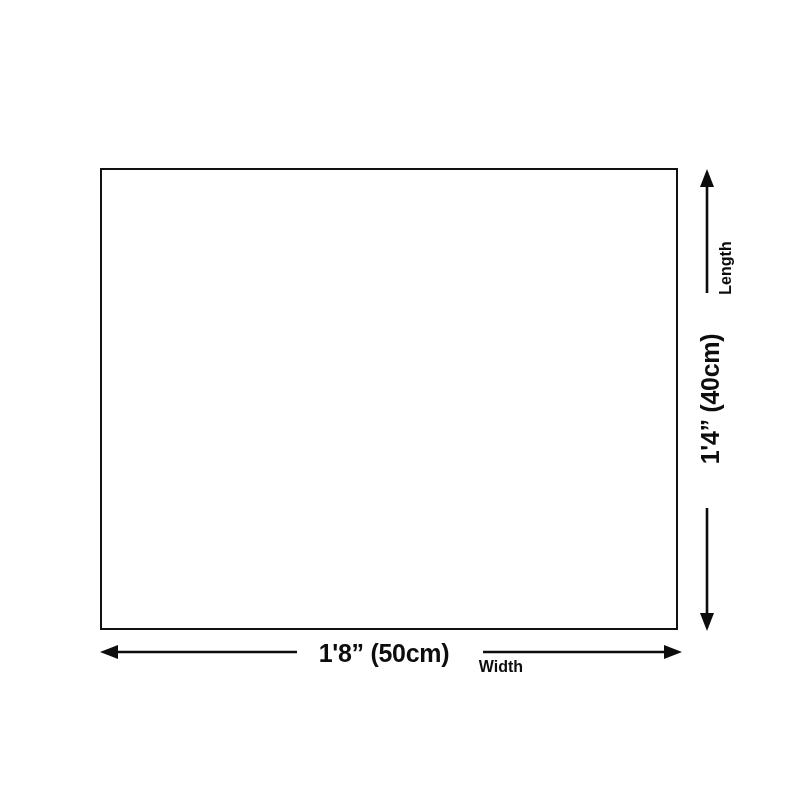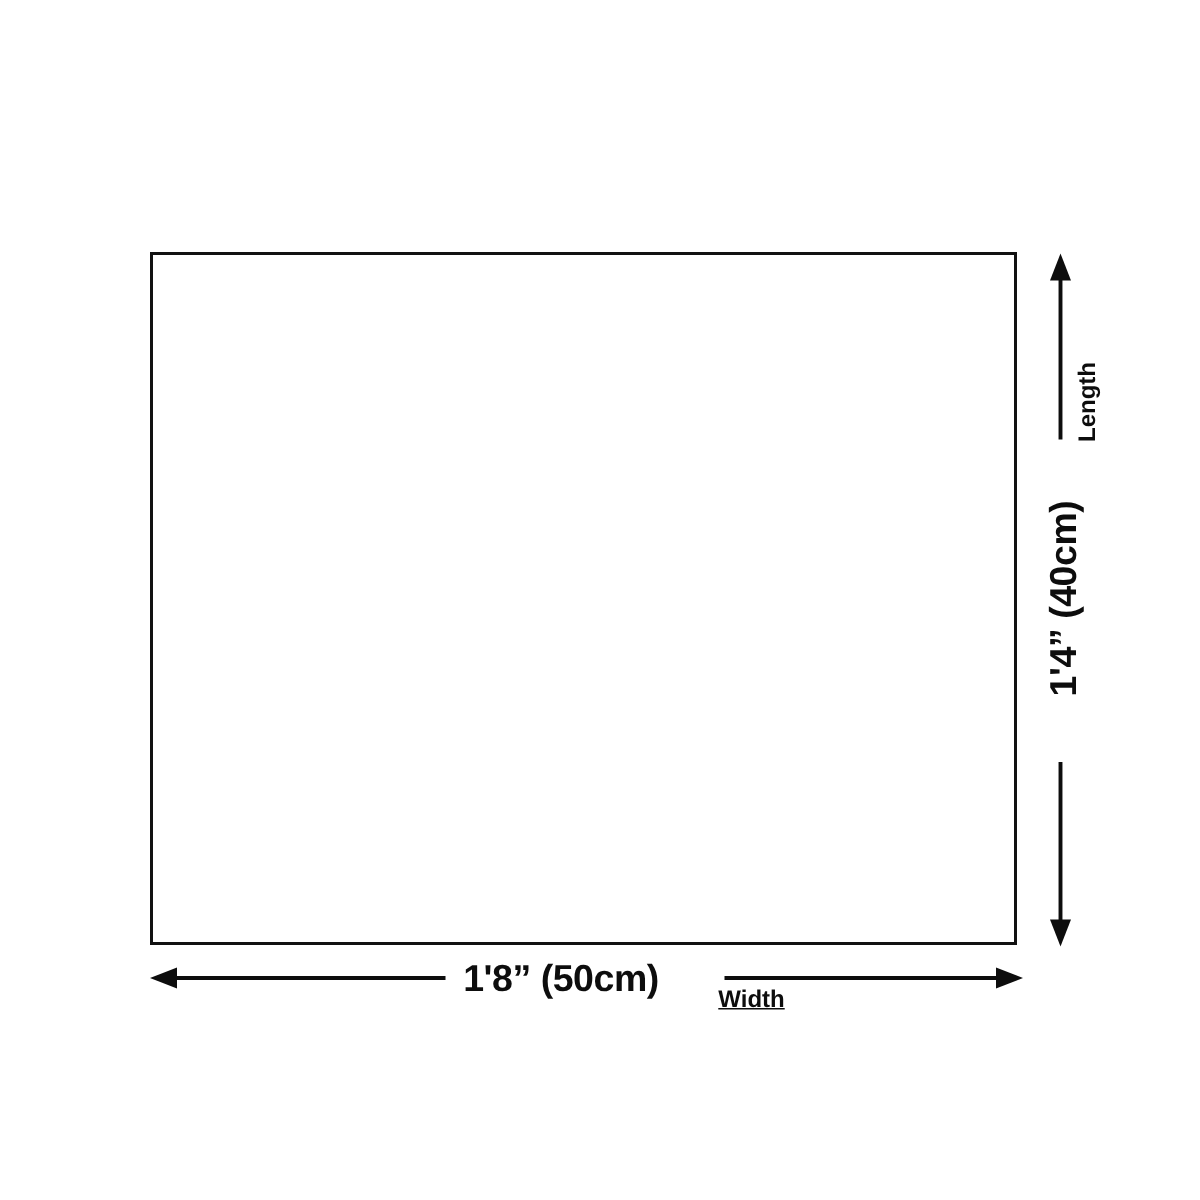--- a/index.html
+++ b/index.html
@@ -81,21 +81,21 @@
       <line x1="707" y1="186" x2="707" y2="293"></line>
       <polygon points="707,169 700,187 714,187"></polygon>
     </g>
 
     <g>
       <line x1="707" y1="508" x2="707" y2="614"></line>
       <polygon points="707,631 700,613 714,613"></polygon>
     </g>
   </svg>
 
-  <div class="dim-text dim-value" style="left:374px; top:653px;">1'8” (50cm)</div>
+  <div class="dim-text dim-value" style="left:384px; top:653px;">1'8” (50cm)</div>
 
-  <div class="dim-text dim-label" style="left:501px; top:667px;text-decoration:underline;">Width</div>
+  <div class="dim-text dim-label" style="left:501px; top:667px;">Width</div>
 
   <div class="dim-text dim-value rot" style="left:710px; top:399px;">1'4” (40cm)</div>
 
   <div class="dim-text dim-label rot" style="left:726px; top:268px;">Length</div>
 
 </div>
 
 </body></html>

